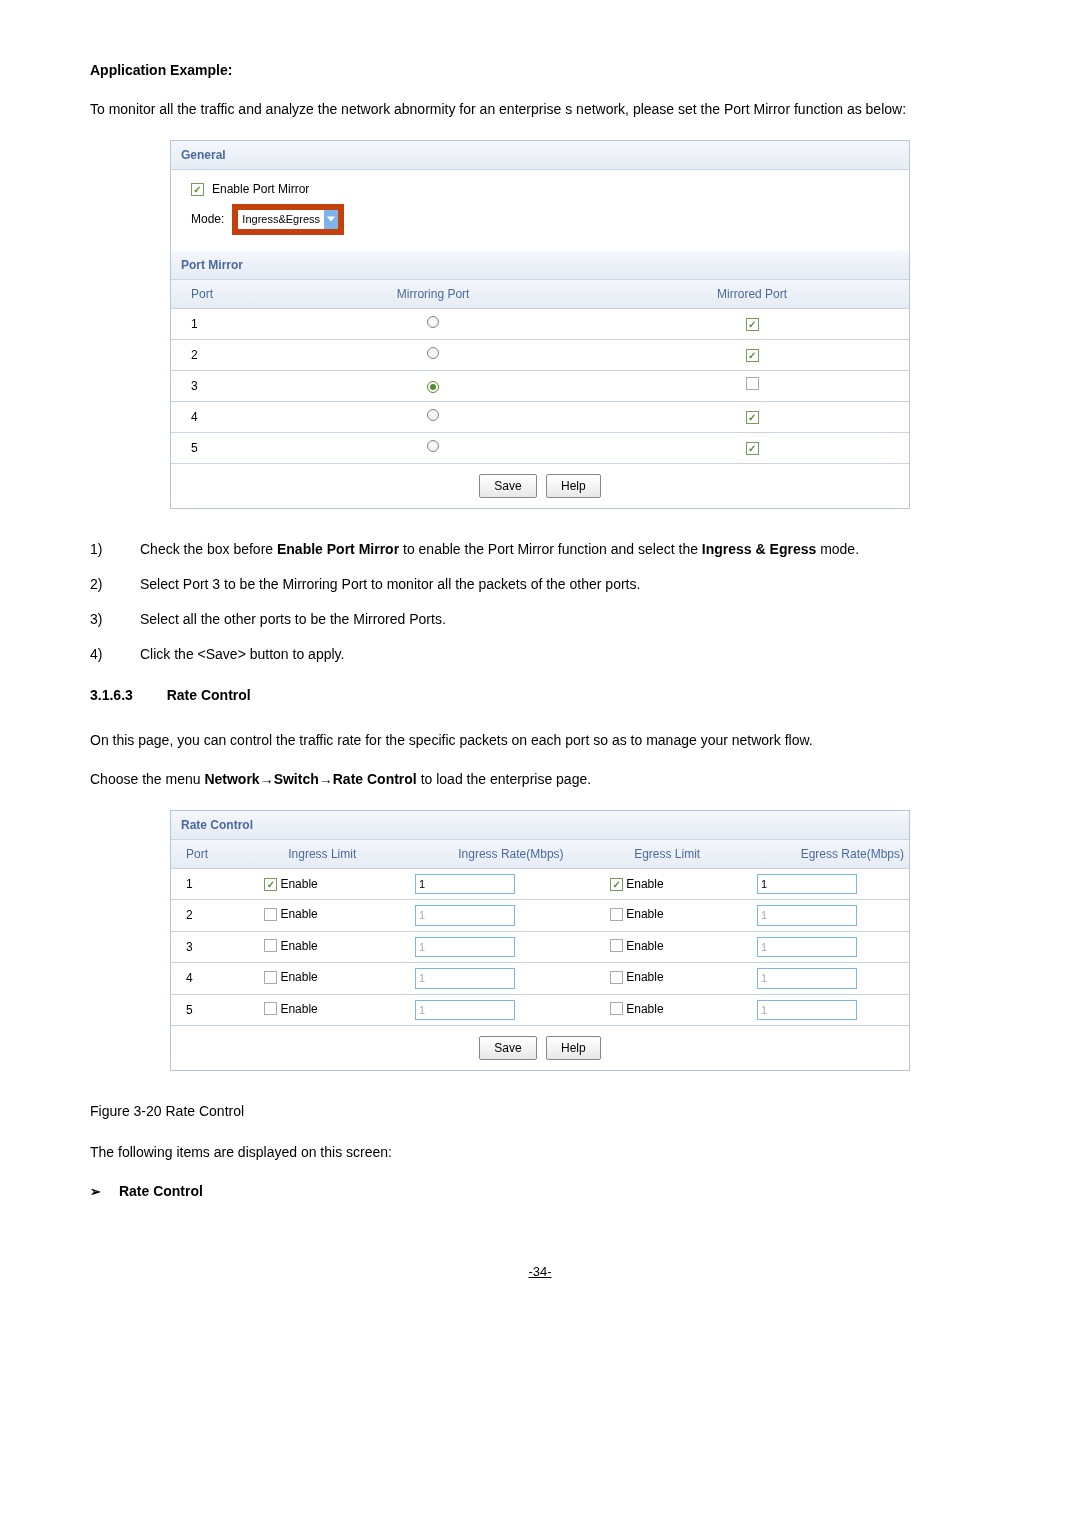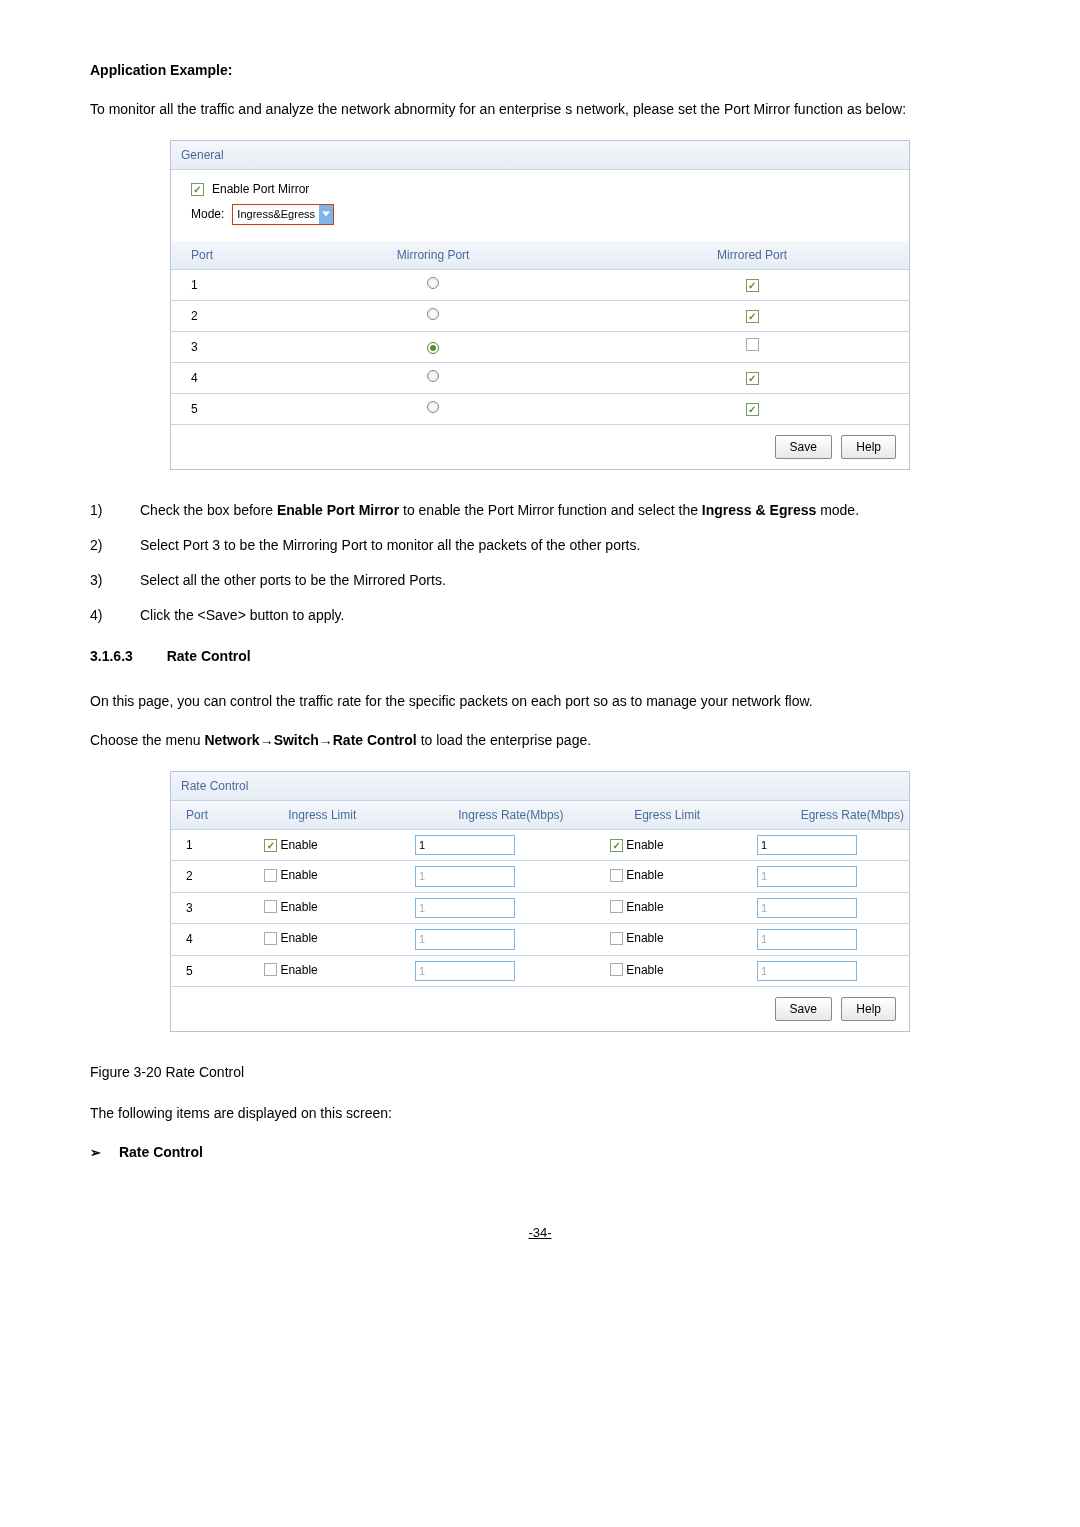--- a/index.html
+++ b/index.html
@@ -26,21 +26,21 @@
     .screenshot-box {
       margin: 20px auto 30px;
       width: 740px;
       border: 1px solid #b8c5d6;
       font-size: 12px;
       background: #fff;
     }
     .section-header {
       background: linear-gradient(#f4f7fb, #e6ecf4);
       color: #4a6a9e;
-      font-weight: normal;
+      font-weight: bold;
       padding: 5px 10px;
       border-bottom: 1px solid #c8d3e3;
     }
     .general-content {
       padding: 10px 20px;
     }
     .general-row {
       display: flex;
       align-items: center;
       gap: 8px;
@@ -59,21 +59,21 @@
       font-weight: bold;
     }
     .checkbox-empty {
       width: 13px;
       height: 13px;
       border: 1px solid #aaa;
       background: #fff;
       display: inline-block;
     }
     .select-box {
-      border: 1px solid #c2410c;
+      border: 6px solid #c2410c;
       padding: 1px 18px 1px 4px;
       background: #fff;
       position: relative;
       font-size: 11px;
     }
     .select-box::after {
       content: '';
       position: absolute;
       right: 3px;
       top: 50%;
@@ -133,21 +133,21 @@
       background: #fff;
     }
     .radio-selected::after {
       content: '';
       width: 6px;
       height: 6px;
       background: #5a8a2f;
       border-radius: 50%;
     }
     .button-row {
-      text-align: right;
+      text-align: center;
       padding: 10px;
     }
     .ui-button {
       display: inline-block;
       border: 1px solid #888;
       background: linear-gradient(#fff, #e8e8e8);
       padding: 2px 14px;
       margin: 0 3px;
       font-size: 12px;
       border-radius: 2px;
@@ -253,20 +253,21 @@
       <span>Enable Port Mirror</span>
     </div>
     <div class="general-row">
       <span>Mode:</span>
       <span class="select-box">
         <span class="select-arrow-bg"></span>
         <span>Ingress&amp;Egress</span>
       </span>
     </div>
   </div>
+  <div class="section-header">Port Mirror</div>
   <table class="pm-table">
     <tbody>
         <tr>
       <th>Port</th>
       <th>Mirroring Port</th>
       <th>Mirrored Port</th>
     </tr>
     <tr>
       <td>1</td>
       <td><span class="radio-empty"></span></td>

